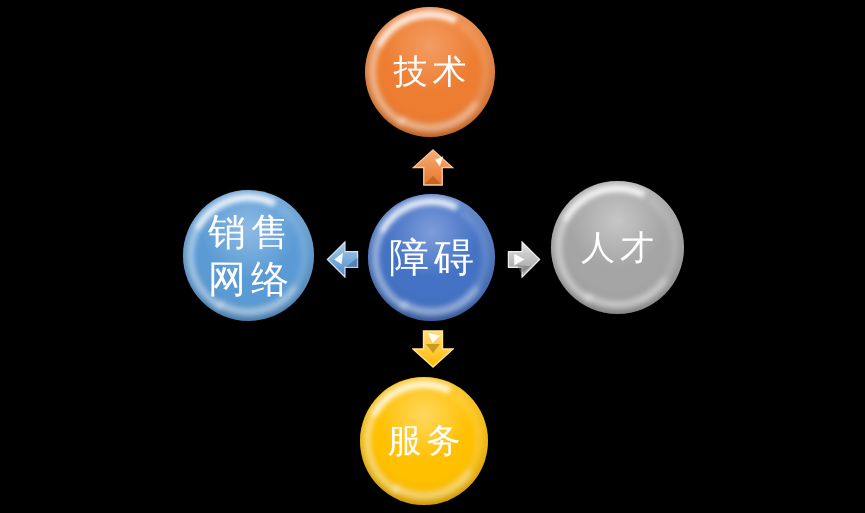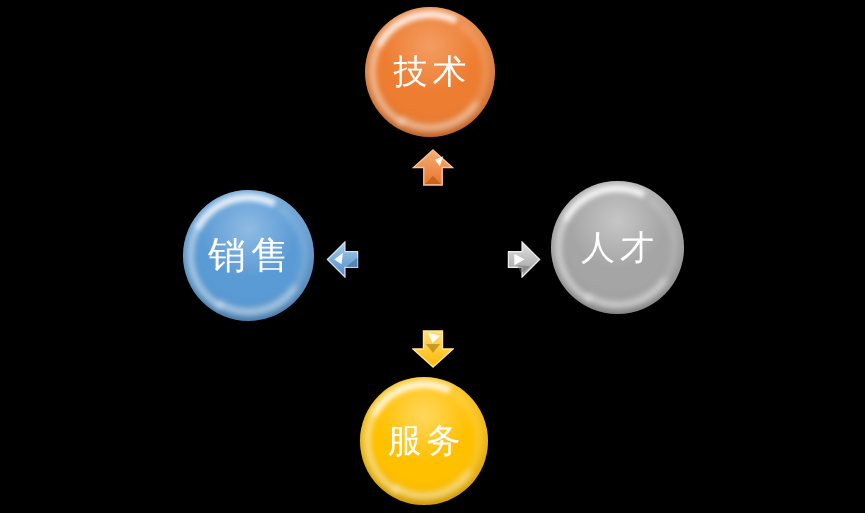--- a/index.html
+++ b/index.html
@@ -51,23 +51,27 @@
 
 <div class="stage">
 
   <div class="bubble b-top">
     <span class="label">技术</span>
   </div>
 
   <div class="bubble b-left">
     <span class="label">
       <span>销售</span><br>
+      <span>网络</span>
     </span>
   </div>
 
+  <div class="bubble b-center">
+    <span class="label">障碍</span>
+  </div>
 
   <div class="bubble b-right">
     <span class="label">人才</span>
   </div>
 
   <div class="bubble b-bottom">
     <span class="label">服务</span>
   </div>
 
   <svg class="arrow a-up" viewBox="0 0 42 38">

